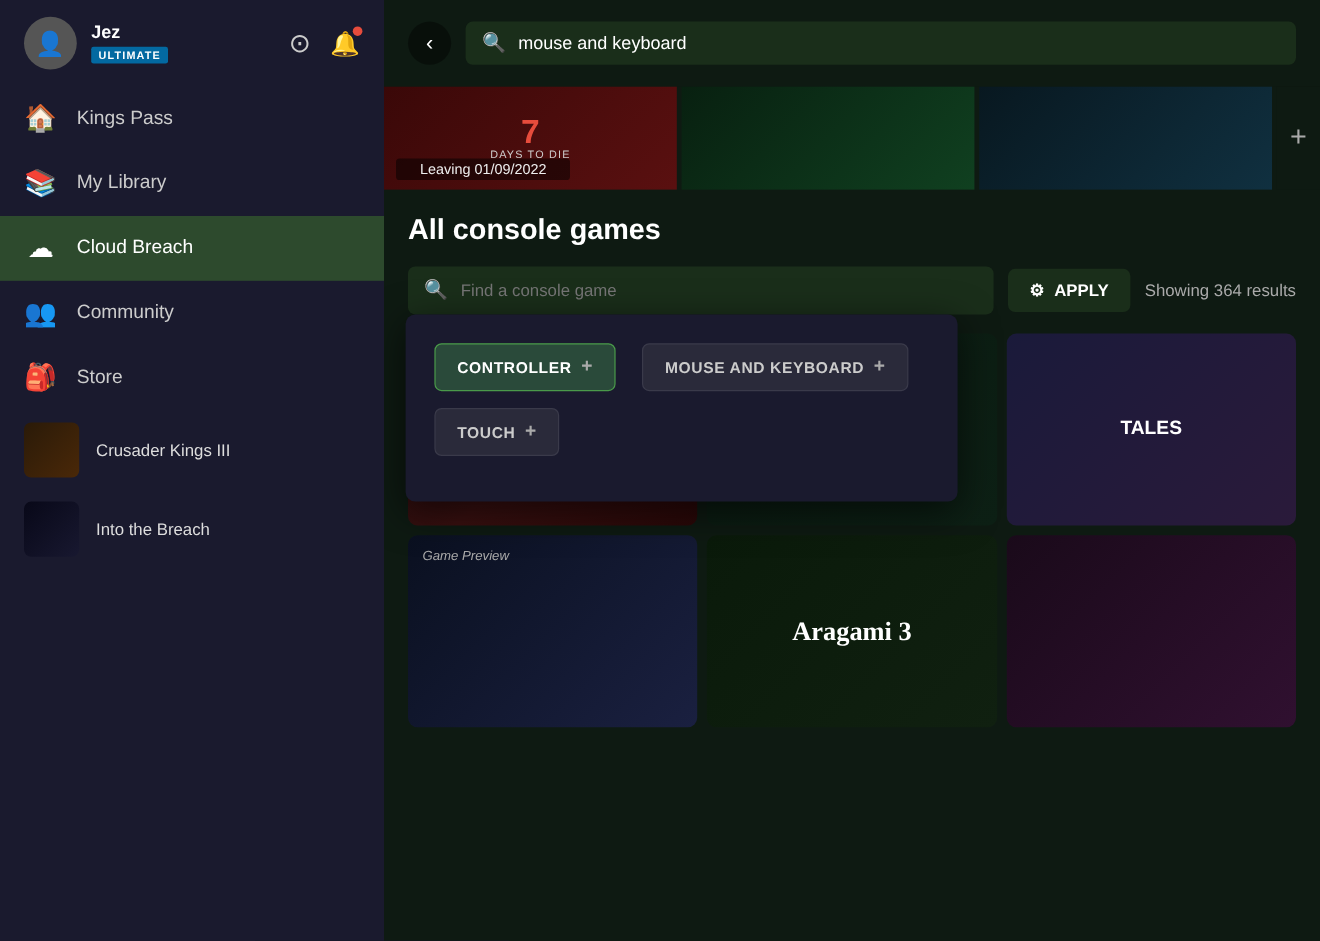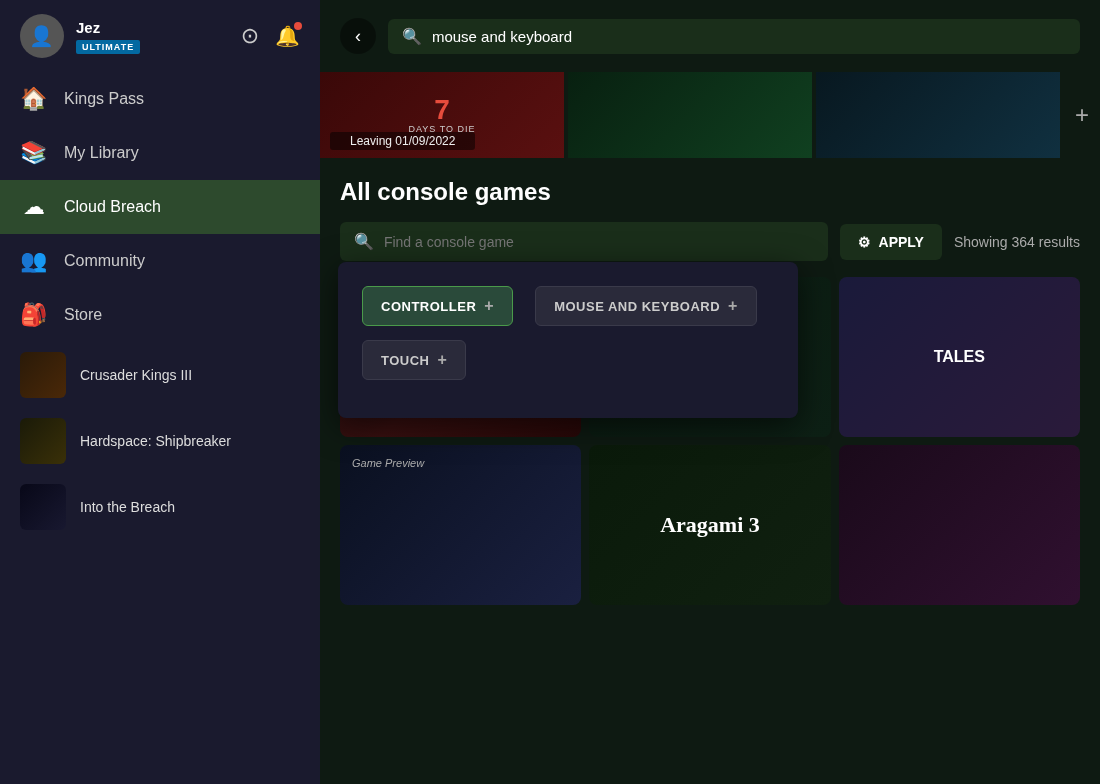--- a/index.html
+++ b/index.html
@@ -488,24 +488,20 @@
   <div class="nav-item">
     <span class="nav-icon">🎒</span>
     <span class="nav-label">Store</span>
   </div>
 
   <div class="installed-item">
     <div class="installed-thumb it1"></div>
     <span class="installed-name">Crusader Kings III</span>
   </div>
   <div class="installed-item">
-    <div class="installed-thumb it2"></div>
-    <span class="installed-name">Hardspace: Shipbreaker</span>
-  </div>
-  <div class="installed-item">
     <div class="installed-thumb it3"></div>
     <span class="installed-name">Into the Breach</span>
   </div>
 </div>
 
 <div class="main">
 
   <div class="top-bar">
     <div class="back-btn">‹</div>
     <div class="search-bar">

